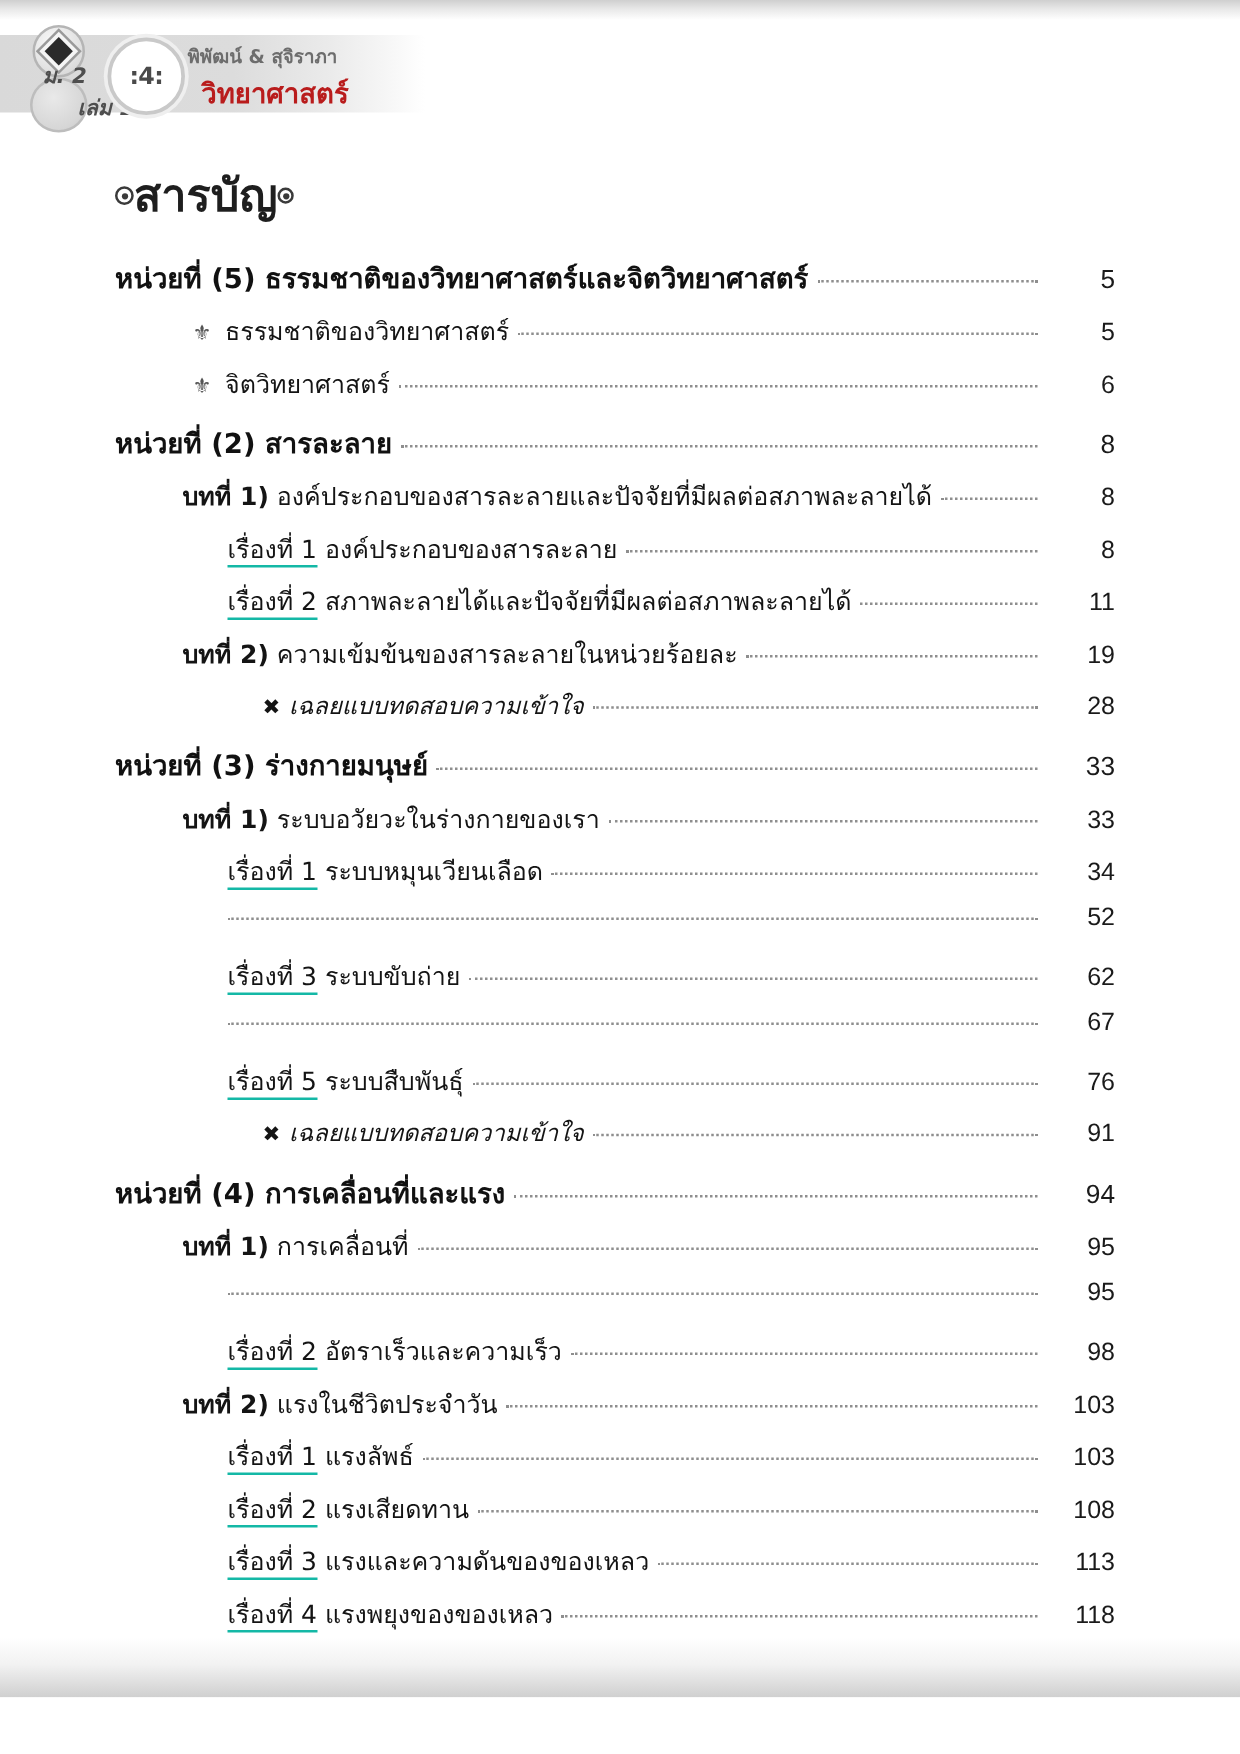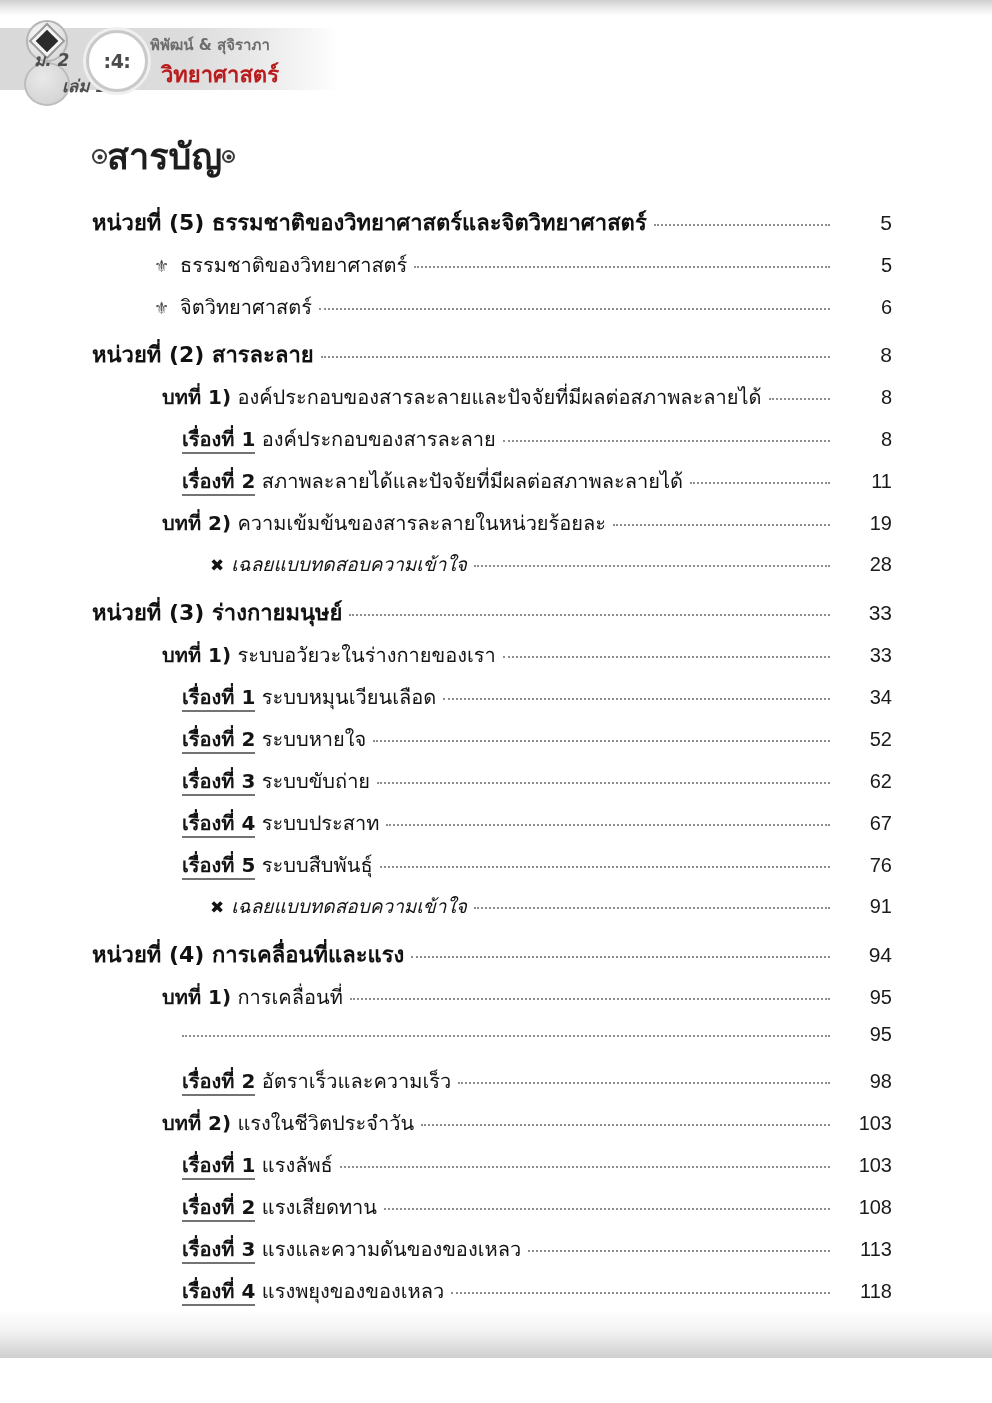--- a/index.html
+++ b/index.html
@@ -188,30 +188,29 @@
   .lv-unit { margin-top: 0; height: 44px; }
   .lv-unit .lbl {
     font-size: 22px;
     font-weight: 800;
     color: #111111;
   }
   .lv-unit .pg { font-size: 21px; }
 
   
   .lv-chapter { height: 42px; padding-left: 54px; box-sizing: border-box; }
-  .lv-chapter .lbl { font-size: 20px; color: #141414; margin-left: 16px; }
+  .lv-chapter .lbl { font-size: 20px; color: #141414; }
   .lv-chapter .lbl b { font-weight: 800; }
 
   
   .lv-topic { height: 42px; padding-left: 90px; box-sizing: border-box; }
   .lv-topic .lbl { font-size: 20px; color: #141414; }
   .lv-topic .lbl .uline {
-    border-bottom: 2px solid #737373;
+    border-bottom: 2px solid #14b8a6;
     padding-bottom: 1px;
-    font-weight: bold;
   }
 
   
   .lv-key { height: 42px; padding-left: 118px; box-sizing: border-box; }
   .lv-key .lbl {
     font-size: 19px;
     font-style: italic;
     color: #141414;
   }
   .lv-key .xmark {
@@ -330,31 +329,29 @@
         <span class="lbl"><b>บทที่ 1)</b> <span>ระบบอวัยวะในร่างกายของเรา</span></span>
         <span class="dots"></span>
         <span class="pg">33</span>
       </div>
       <div class="row lv-topic">
         <span class="lbl"><span class="uline">เรื่องที่ 1</span> <span>ระบบหมุนเวียนเลือด</span></span>
         <span class="dots"></span>
         <span class="pg">34</span>
       </div>
       <div class="row lv-topic">
-        <span class="lbl"><span class="uline">เรื่องที่ 2</span> <span>ระบบหายใจ</span></span>
         <span class="dots"></span>
         <span class="pg">52</span>
       </div>
       <div class="row lv-topic">
         <span class="lbl"><span class="uline">เรื่องที่ 3</span> <span>ระบบขับถ่าย</span></span>
         <span class="dots"></span>
         <span class="pg">62</span>
       </div>
       <div class="row lv-topic">
-        <span class="lbl"><span class="uline">เรื่องที่ 4</span> <span>ระบบประสาท</span></span>
         <span class="dots"></span>
         <span class="pg">67</span>
       </div>
       <div class="row lv-topic">
         <span class="lbl"><span class="uline">เรื่องที่ 5</span> <span>ระบบสืบพันธุ์</span></span>
         <span class="dots"></span>
         <span class="pg">76</span>
       </div>
       <div class="row lv-key">
         <span class="lbl"><span class="xmark">✖</span><span>เฉลยแบบทดสอบความเข้าใจ</span></span>

